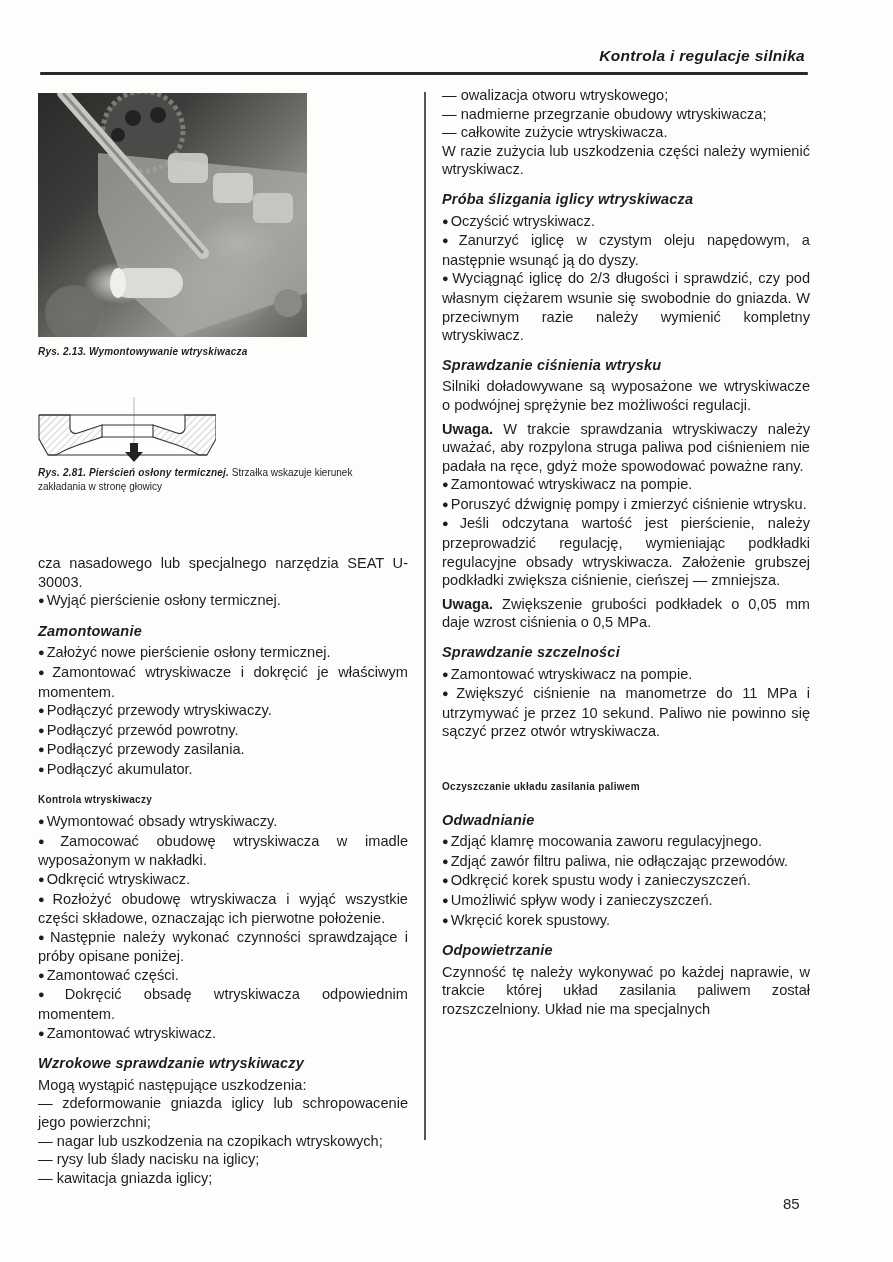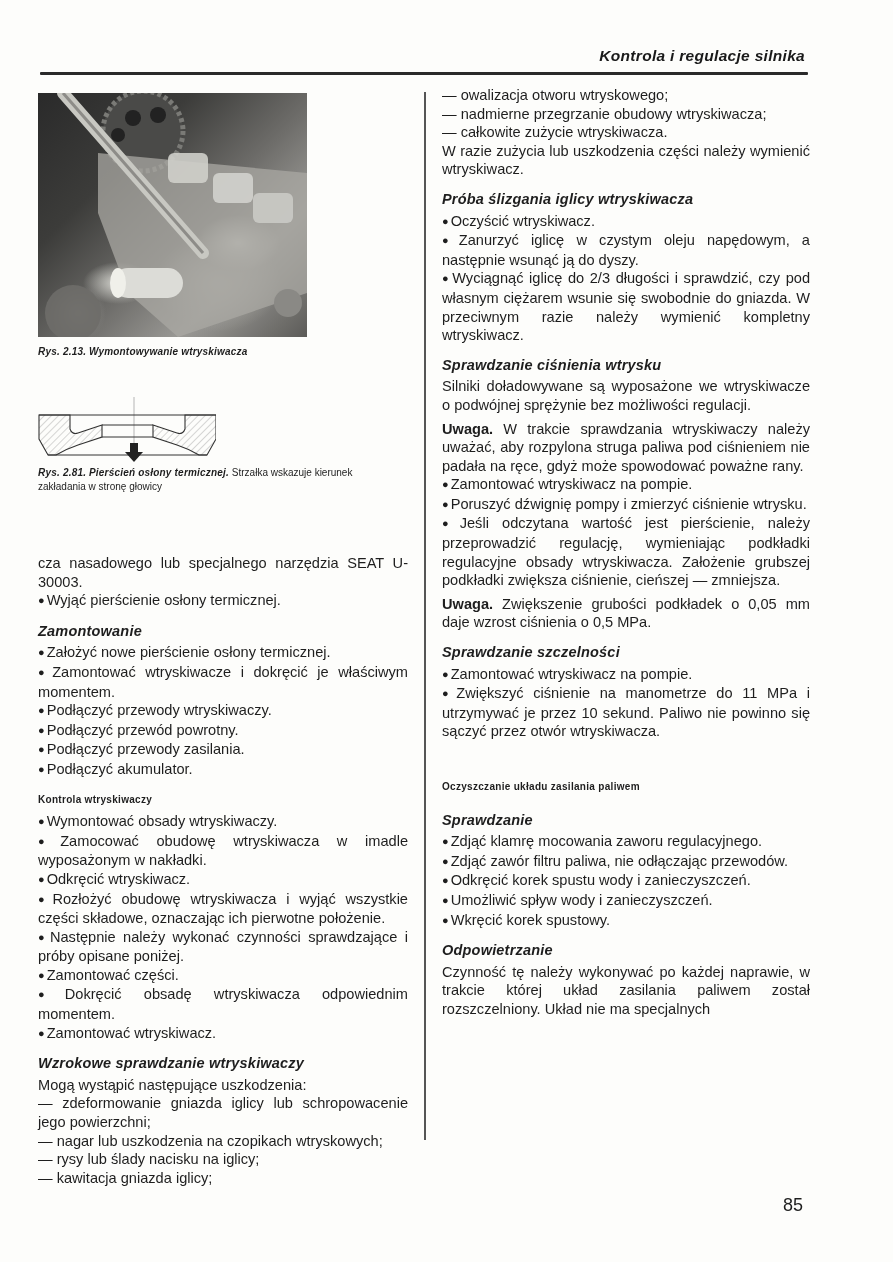--- a/index.html
+++ b/index.html
@@ -42,21 +42,21 @@
       radial-gradient(ellipse 40px 40px at 40px 220px, #8f8e8a 0%, transparent 70%),
       linear-gradient(135deg, #2a2a2a 0%, #3c3c3a 30%, #6d6c69 55%, #9a9995 75%, #5c5b58 100%);
     overflow: hidden;
   }
   .photo svg { position: absolute; left: 0; top: 0; }
   .caption { position: absolute; font-size: 10px; line-height: 14px; }
   .cap-b { font-weight: bold; font-style: italic; letter-spacing: 0.2px; }
   .cap1 { left: 38px; top: 345px; }
   .cap2 { left: 38px; top: 466px; width: 330px; }
   .drawing { position: absolute; left: 36px; top: 395px; width: 180px; height: 68px; }
-  .page-number { position: absolute; left: 783px; top: 1195px; font-size: 18px; }
+  .page-number { position: absolute; left: 783px; top: 1195px; font-size: 15px; }
 </style>
 </head>
 <body>
 
 <div class="running-head">Kontrola i regulacje silnika</div>
 <div class="head-rule"></div>
 <div class="col-divider"></div>
 
 <div class="photo">
   <svg width="269" height="244" viewBox="0 0 269 244">
@@ -176,21 +176,21 @@
     <p class="h-it">Sprawdzanie szczelności</p>
     <p class="bul">Zamontować wtryskiwacz na pompie.</p>
     <p class="bul">Zwiększyć ciśnienie na manometrze do 11 MPa i utrzymywać je przez 10 sekund. Paliwo nie powinno się sączyć przez otwór wtryskiwacza.</p>
   </div>
 
   <div class="sec" style="margin-bottom:14px;">
     <p class="h-b">Oczyszczanie układu zasilania paliwem</p>
   </div>
 
   <div class="sec">
-    <p class="h-it">Sprawdzanie</p>
+    <p class="h-it">Odwadnianie</p>
     <p class="bul">Zdjąć klamrę mocowania zaworu regulacyjnego.</p>
     <p class="bul">Zdjąć zawór filtru paliwa, nie odłączając przewodów.</p>
     <p class="bul">Odkręcić korek spustu wody i zanieczyszczeń.</p>
     <p class="bul">Umożliwić spływ wody i zanieczyszczeń.</p>
     <p class="bul">Wkręcić korek spustowy.</p>
   </div>
 
   <div class="sec">
     <p class="h-it">Odpowietrzanie</p>
     <p>Czynność tę należy wykonywać po każdej naprawie, w trakcie której układ zasilania paliwem został rozszczelniony. Układ nie ma specjalnych</p>

